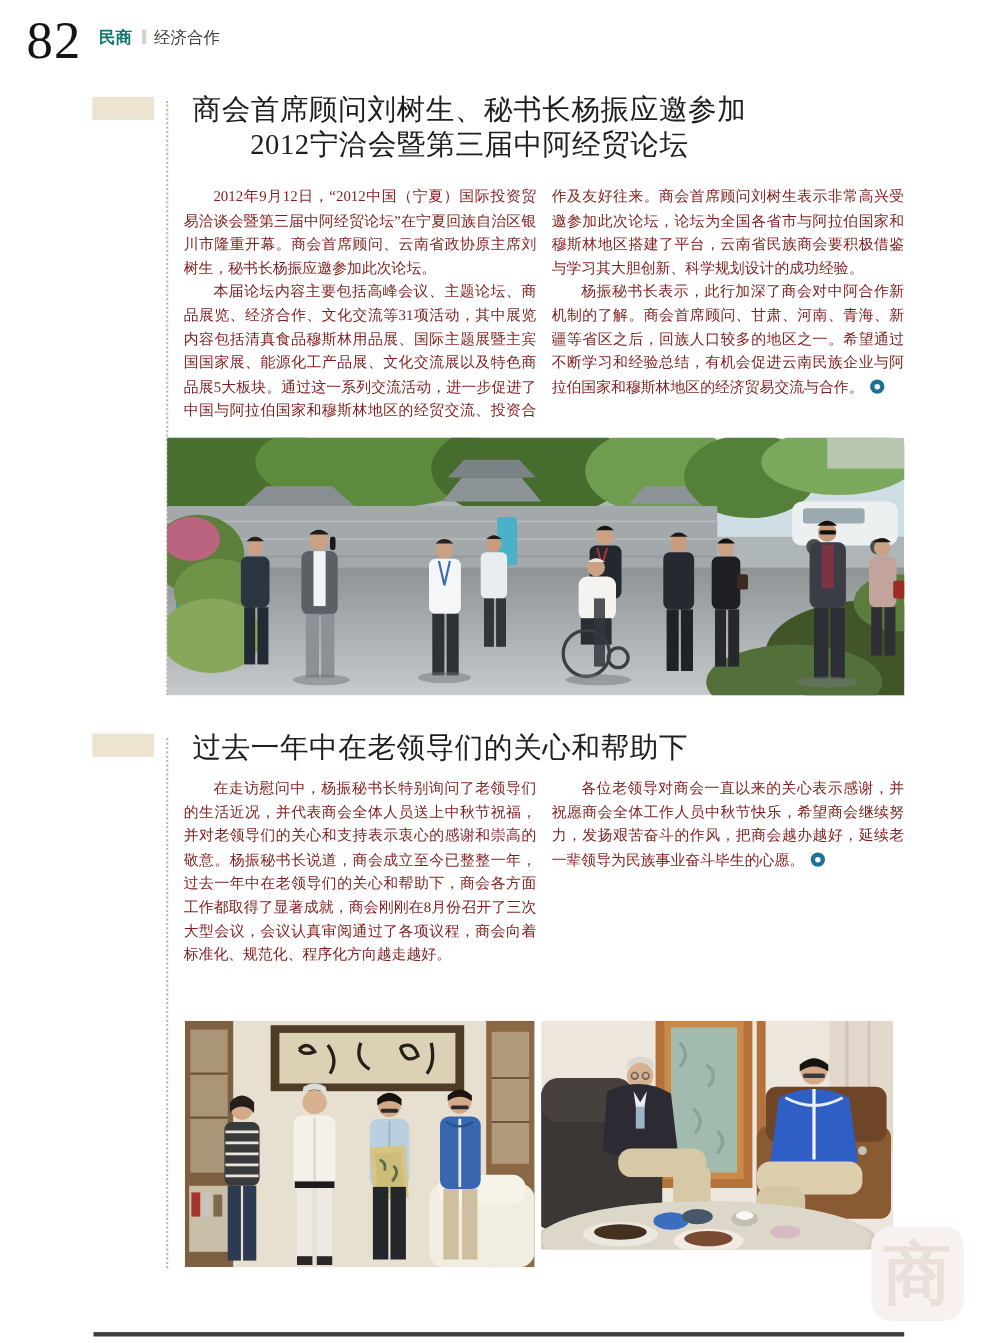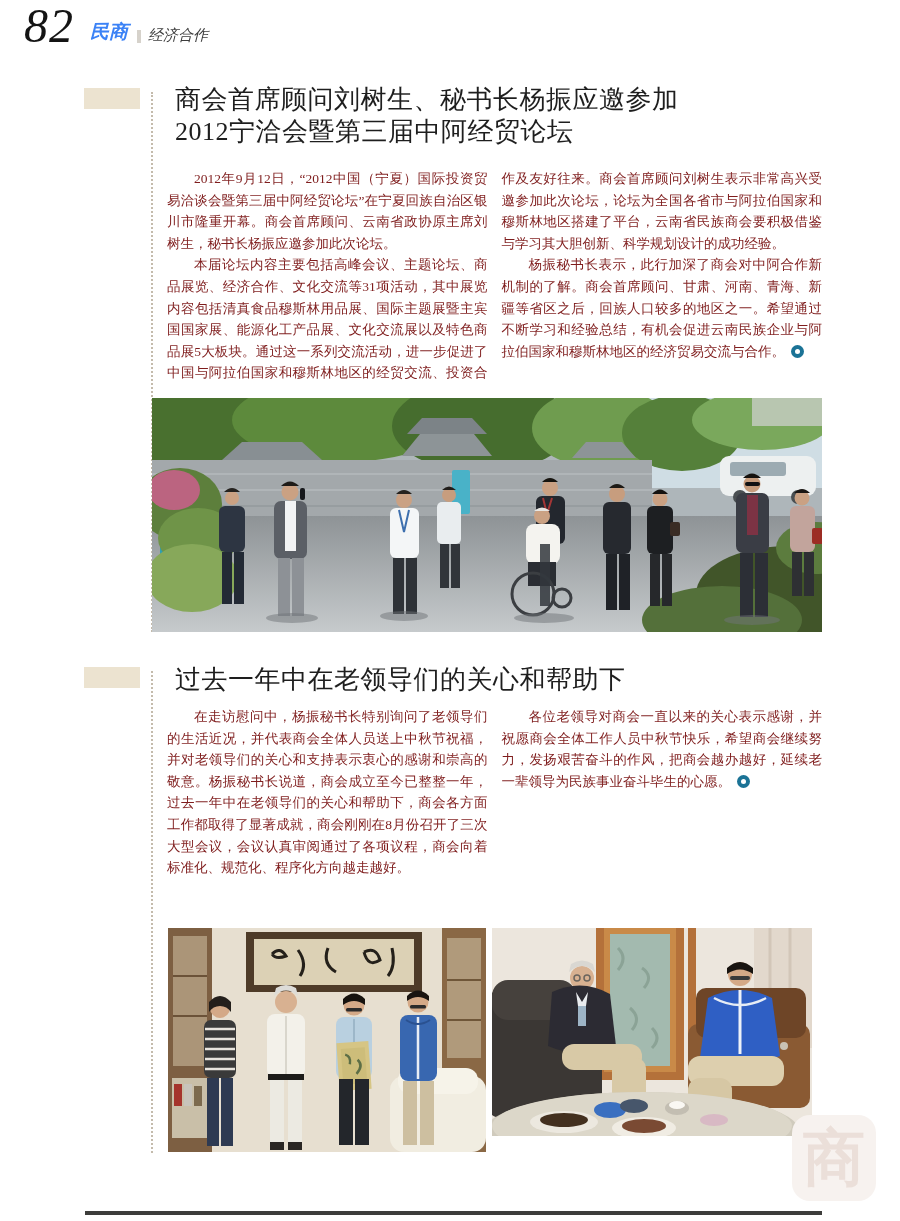--- a/index.html
+++ b/index.html
@@ -1,30 +1,30 @@
 <!DOCTYPE html>
 <html><head>
 <meta charset="utf-8">
 <style>
   html,body { margin:0; padding:0; background:#ffffff; }
   .page {
     position:relative; width:900px; height:1221px; background:#ffffff;
     font-family:"Liberation Serif","DejaVu Serif",serif; overflow:hidden;
   }
   
-  .hdr { position:absolute; left:24px; top:0; display:flex; align-items:flex-end;font-style:italic; }
+  .hdr { position:absolute; left:24px; top:12px; display:flex; align-items:center; }
   .hdr .pageno { font-size:48px; line-height:52px; color:#141414; letter-spacing:1px; }
-  .hdr .mag { margin-left:16px; margin-bottom:7px; font-size:19px; color:#3b82f6; font-weight:bold; }
+  .hdr .mag { margin-left:16px; margin-bottom:7px; font-size:15px; color:#0f766e; font-weight:bold; }
   .hdr .div { margin:0 7px 9px 9px; width:4px; height:13px; background:#d6d2cb; }
   .hdr .sect { margin-bottom:7px; font-size:15px; color:#3c3c3c; }
   
   .tab { position:absolute; width:56px; height:21px; background:#ece3d0; }
   .vrule { position:absolute; left:151px; width:0; border-left:2px dotted #c4bbac; }
   .title { position:absolute; left:175px; color:#1e1e1e; font-size:26px; line-height:32px; font-weight:500; letter-spacing:0.5px; }
-  .title .tline { display:block; }
+  .title .tline { display:block;text-align:center; }
   
   .cols {
     position:absolute; left:167px; width:655px;
     column-count:2; column-gap:14px; column-fill:auto;
     font-size:13.5px; line-height:21.6px; color:#7f1d1d;
     text-align:justify;
   }
   .cols p { margin:0; text-indent:2em; }
   .endmark { position:relative; display:inline-block; width:13px; height:13px; margin-left:6px;
              vertical-align:-2px; border-radius:50%; background:#1b7396; }

